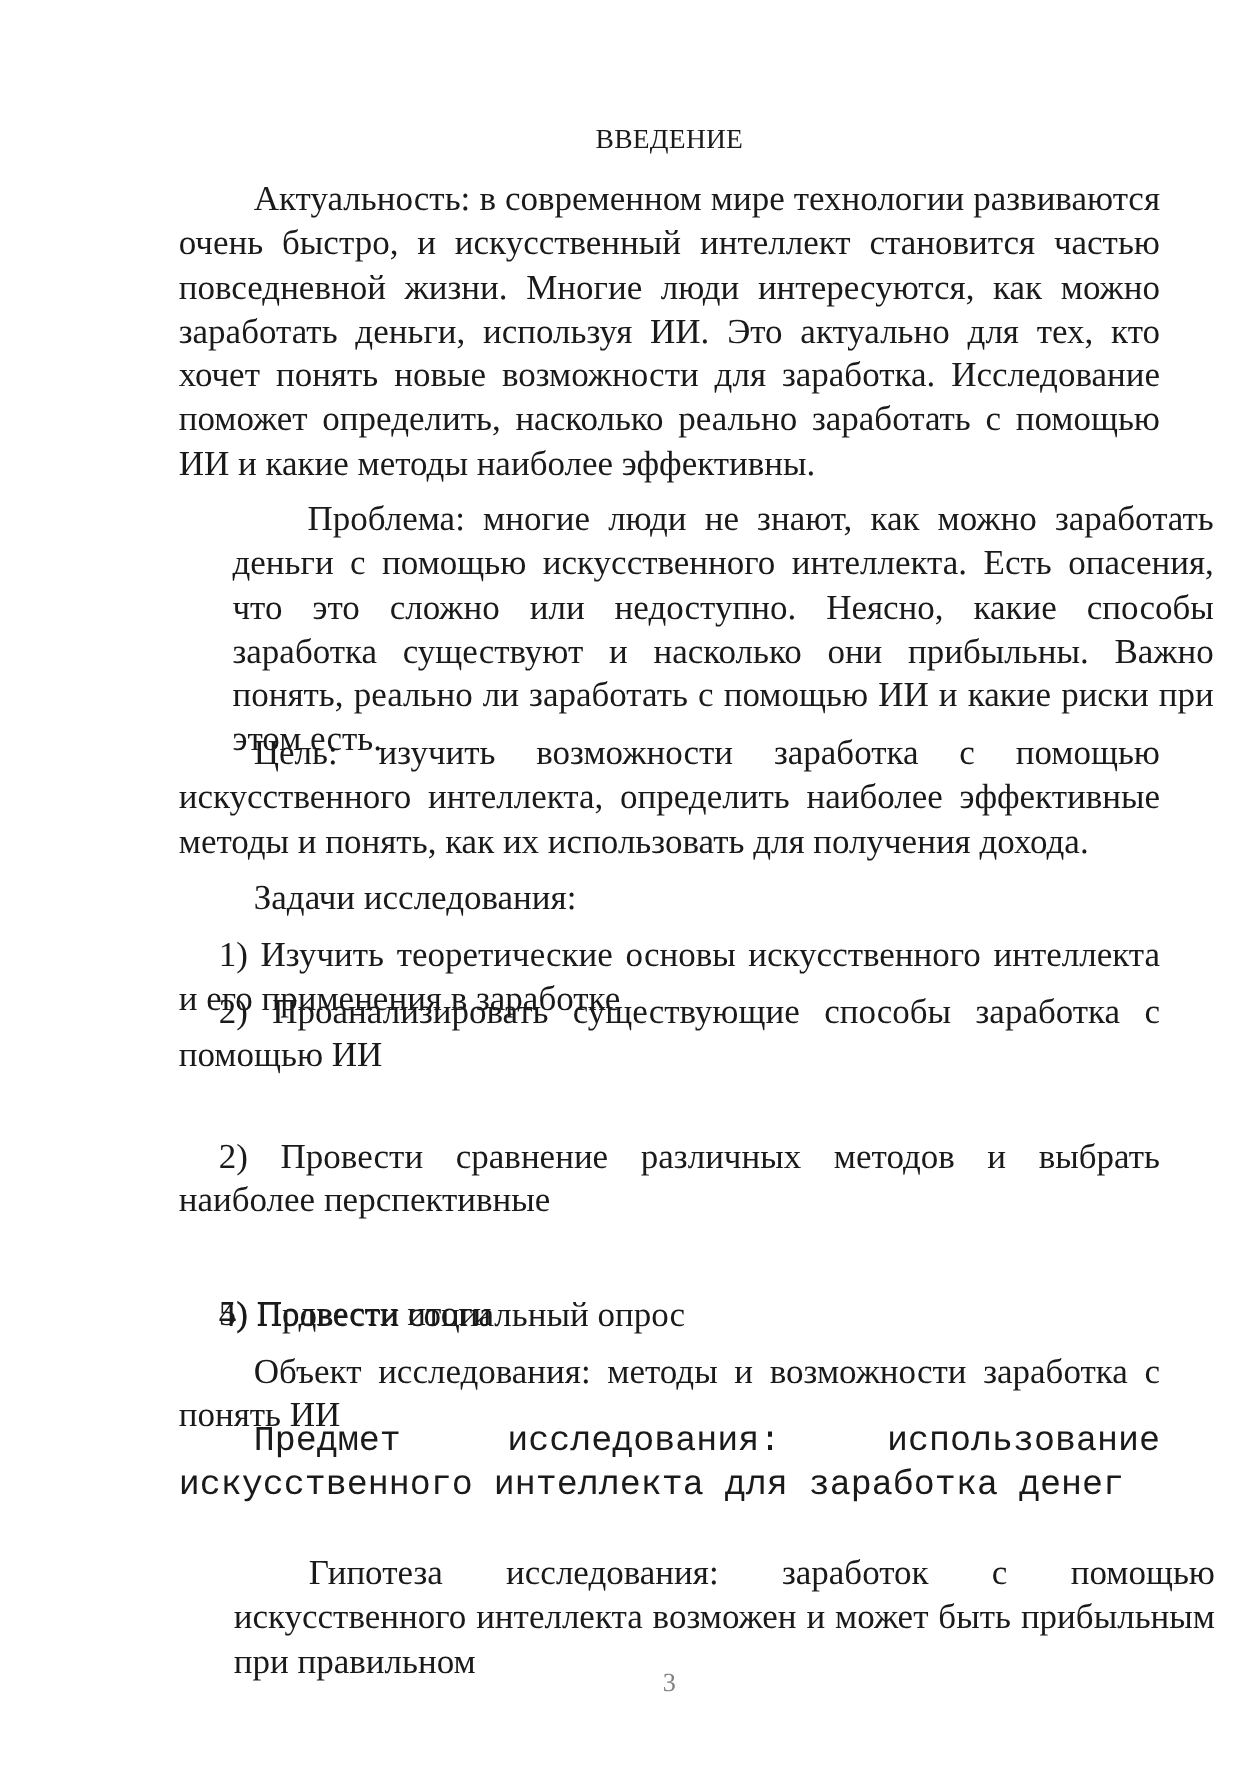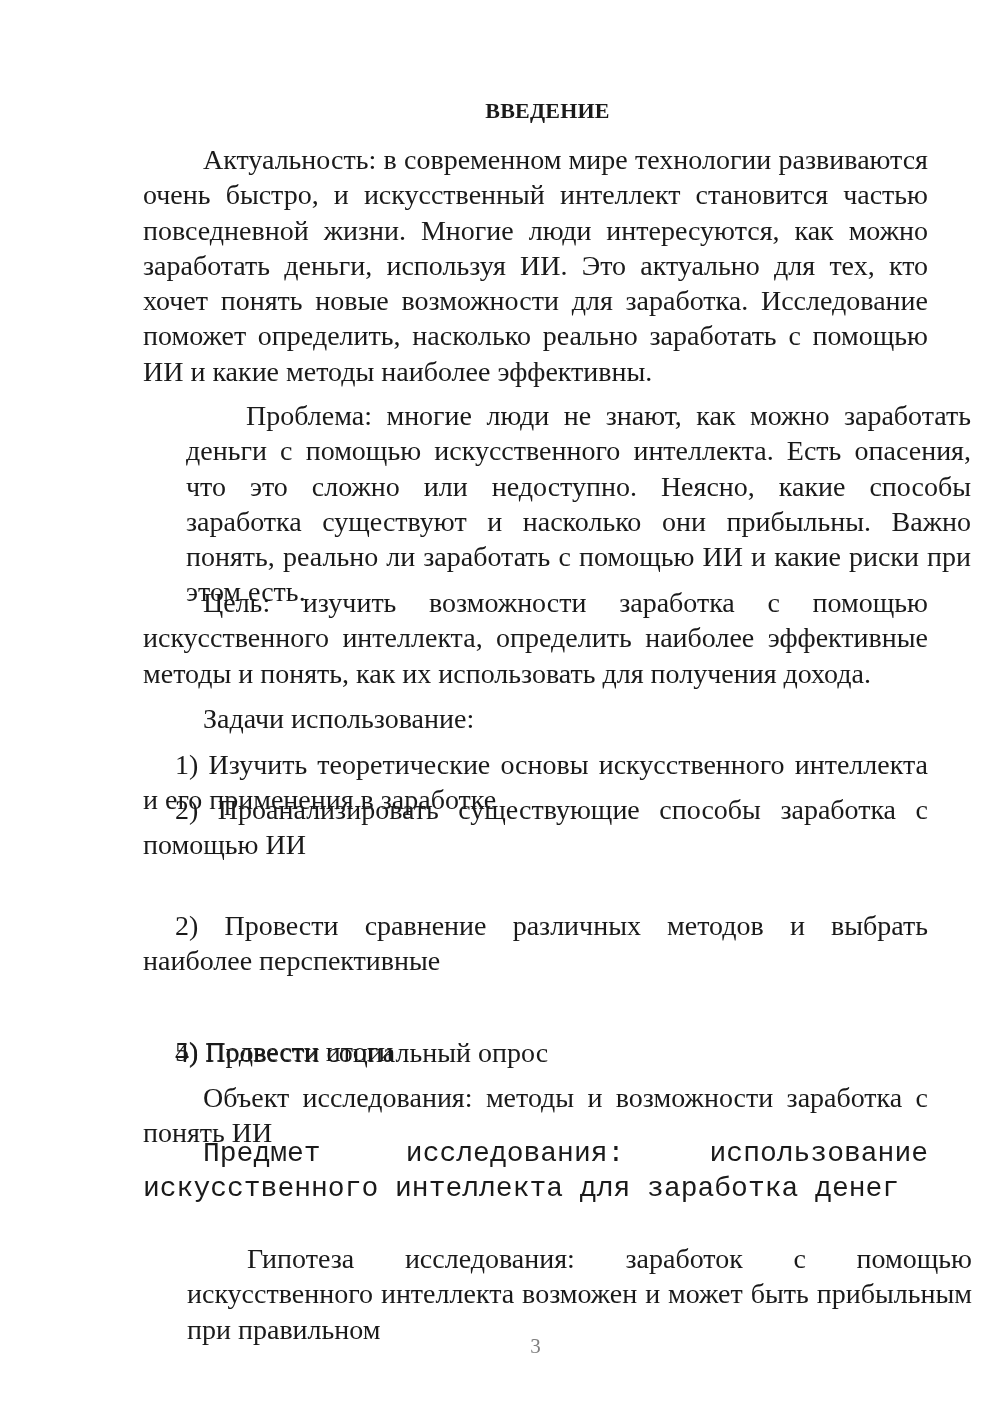--- a/index.html
+++ b/index.html
@@ -16,25 +16,25 @@
       color: #1a1a1a;
     }
     .page {
       position: absolute;
       left: 143px;
       top: 0;
       width: 785px;
     }
     .heading {
       position: absolute;
-      left: 12px;
+      left: 0;
       width: 785px;
       top: 96px;
       text-align: center;
-      font-weight: bold;
+      font-weight: normal;
       font-size: 22px;
       line-height: 30px;
       letter-spacing: 0.2px;
     }
     .para {
       position: absolute;
       left: 0;
       width: 785px;
       font-size: 28px;
       line-height: 35.3px;
@@ -60,21 +60,21 @@
 
 <div class="page">
   <div class="heading">ВВЕДЕНИЕ</div>
 
   <p class="para indent" style="top:142px;">Актуальность: в современном мире технологии развиваются очень быстро, и искусственный интеллект становится частью повседневной жизни. Многие люди интересуются, как можно заработать деньги, используя ИИ. Это актуально для тех, кто хочет понять новые возможности для заработка. Исследование поможет определить, насколько реально заработать с помощью ИИ и какие методы наиболее эффективны.</p>
 
   <p class="para indent" style="top:398px;margin-left:43px;">Проблема: многие люди не знают, как можно заработать деньги с помощью искусственного интеллекта. Есть опасения, что это сложно или недоступно. Неясно, какие способы заработка существуют и насколько они прибыльны. Важно понять, реально ли заработать с помощью ИИ и какие риски при этом есть.</p>
 
   <p class="para indent" style="top:585px;">Цель: изучить возможности заработка с помощью искусственного интеллекта, определить наиболее эффективные методы и понять, как их использовать для получения дохода.</p>
 
-  <p class="para indent" style="top:701px;">Задачи использование:</p>
+  <p class="para indent" style="top:701px;">Задачи исследования:</p>
 
   <p class="para list-indent" style="top:747px;">1) Изучить теоретические основы искусственного интеллекта и его применения в заработке</p>
 
   <p class="para list-indent" style="top:792px;">2) Проанализировать существующие способы заработка с помощью ИИ</p>
 
   <p class="para list-indent" style="top:908px;">2) Провести сравнение различных методов и выбрать наиболее перспективные</p>
 
   <p class="para list-indent" style="top:1035px;">4) Провести социальный опрос</p>
 
   <p class="para list-indent" style="top:1034px;">5) Подвести итоги</p>

